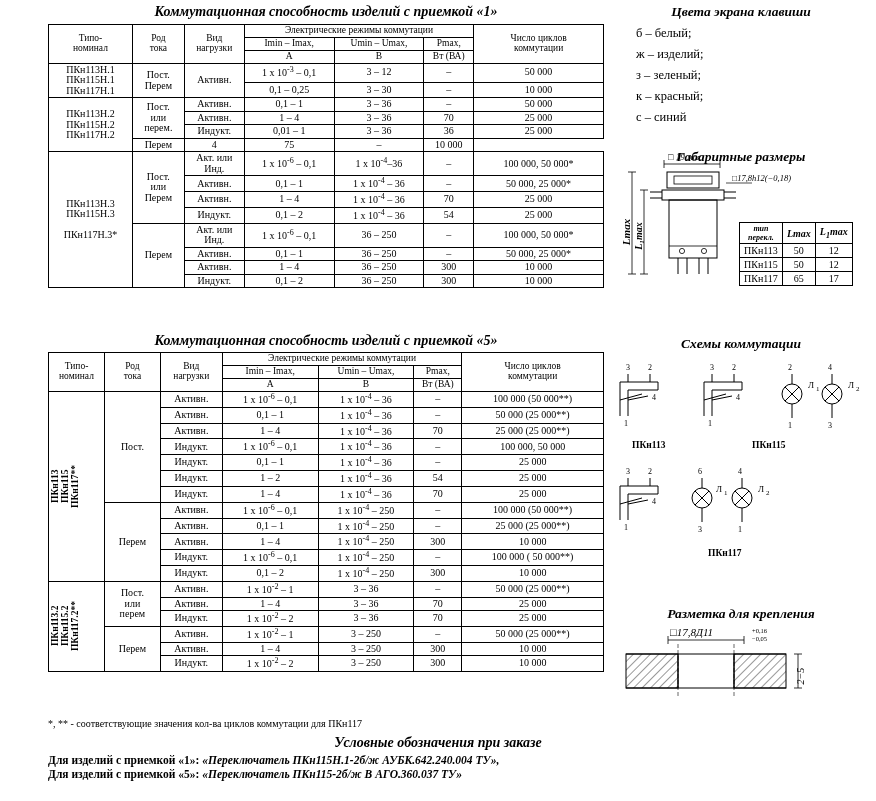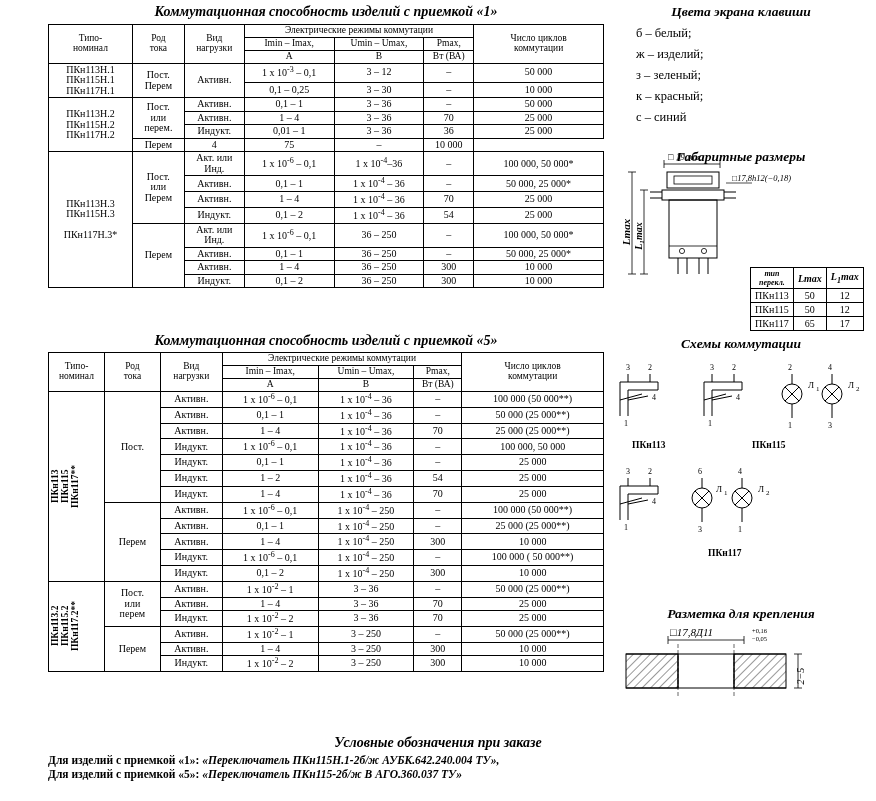--- a/index.html
+++ b/index.html
@@ -395,20 +395,21 @@
       <td>Индукт.</td>
       <td>1 х 10<span class="sup">-2</span> – 2</td>
       <td>3 – 250</td>
       <td>300</td>
       <td>10 000</td>
     </tr>
   </tbody>
       </table>
   </div>
 
+  <div id="footnote">*, ** - соответствующие значения кол-ва циклов коммутации для ПКн117</div>
 
   <div class="title" id="order-title">Условные обозначения при заказе</div>
   <div id="order-lines">
     <div>
       <span>Для изделий с приемкой «1»:</span>
       <span style="font-style:italic">«Переключатель ПКн115Н.1-2б/ж  АУБК.642.240.004 ТУ»,</span>
     </div>
     <div>
       <span>Для изделий с приемкой «5»:</span>
       <span style="font-style:italic">«Переключатель ПКн115-2б/ж В АГО.360.037 ТУ»</span>
@@ -458,21 +459,21 @@
       <line x1="20" y1="22" x2="20" y2="124" stroke="#000" stroke-width="0.8"></line>
       <line x1="16" y1="22" x2="24" y2="22" stroke="#000" stroke-width="0.8"></line>
       <line x1="16" y1="124" x2="24" y2="124" stroke="#000" stroke-width="0.8"></line>
       <line x1="32" y1="40" x2="32" y2="124" stroke="#000" stroke-width="0.8"></line>
       <line x1="28" y1="40" x2="36" y2="40" stroke="#000" stroke-width="0.8"></line>
       <line x1="28" y1="124" x2="36" y2="124" stroke="#000" stroke-width="0.8"></line>
       <text x="18" y="82" font-size="11" font-family="'Liberation Serif',serif" font-style="italic" font-weight="bold" transform="rotate(-90 18 82)" text-anchor="middle">Lmax</text>
       <text x="30" y="86" font-size="10" font-family="'Liberation Serif',serif" font-style="italic" font-weight="bold" transform="rotate(-90 30 86)" text-anchor="middle">L₁max</text>
     </svg>
 
-    <table class="dimtbl" style="position:absolute; left:138px; top:72px;margin-top:45px;">
+    <table class="dimtbl" style="position:absolute; left:127px; top:72px;">
       <tbody>
           <tr>
         <th style="font-size:8px">тип<br>перекл.</th>
         <th>Lmax</th>
         <th>L<span class="sub">1</span>max</th>
       </tr>
       <tr>
         <td class="b">ПКн113</td>
         <td>50</td>
         <td>12</td>

